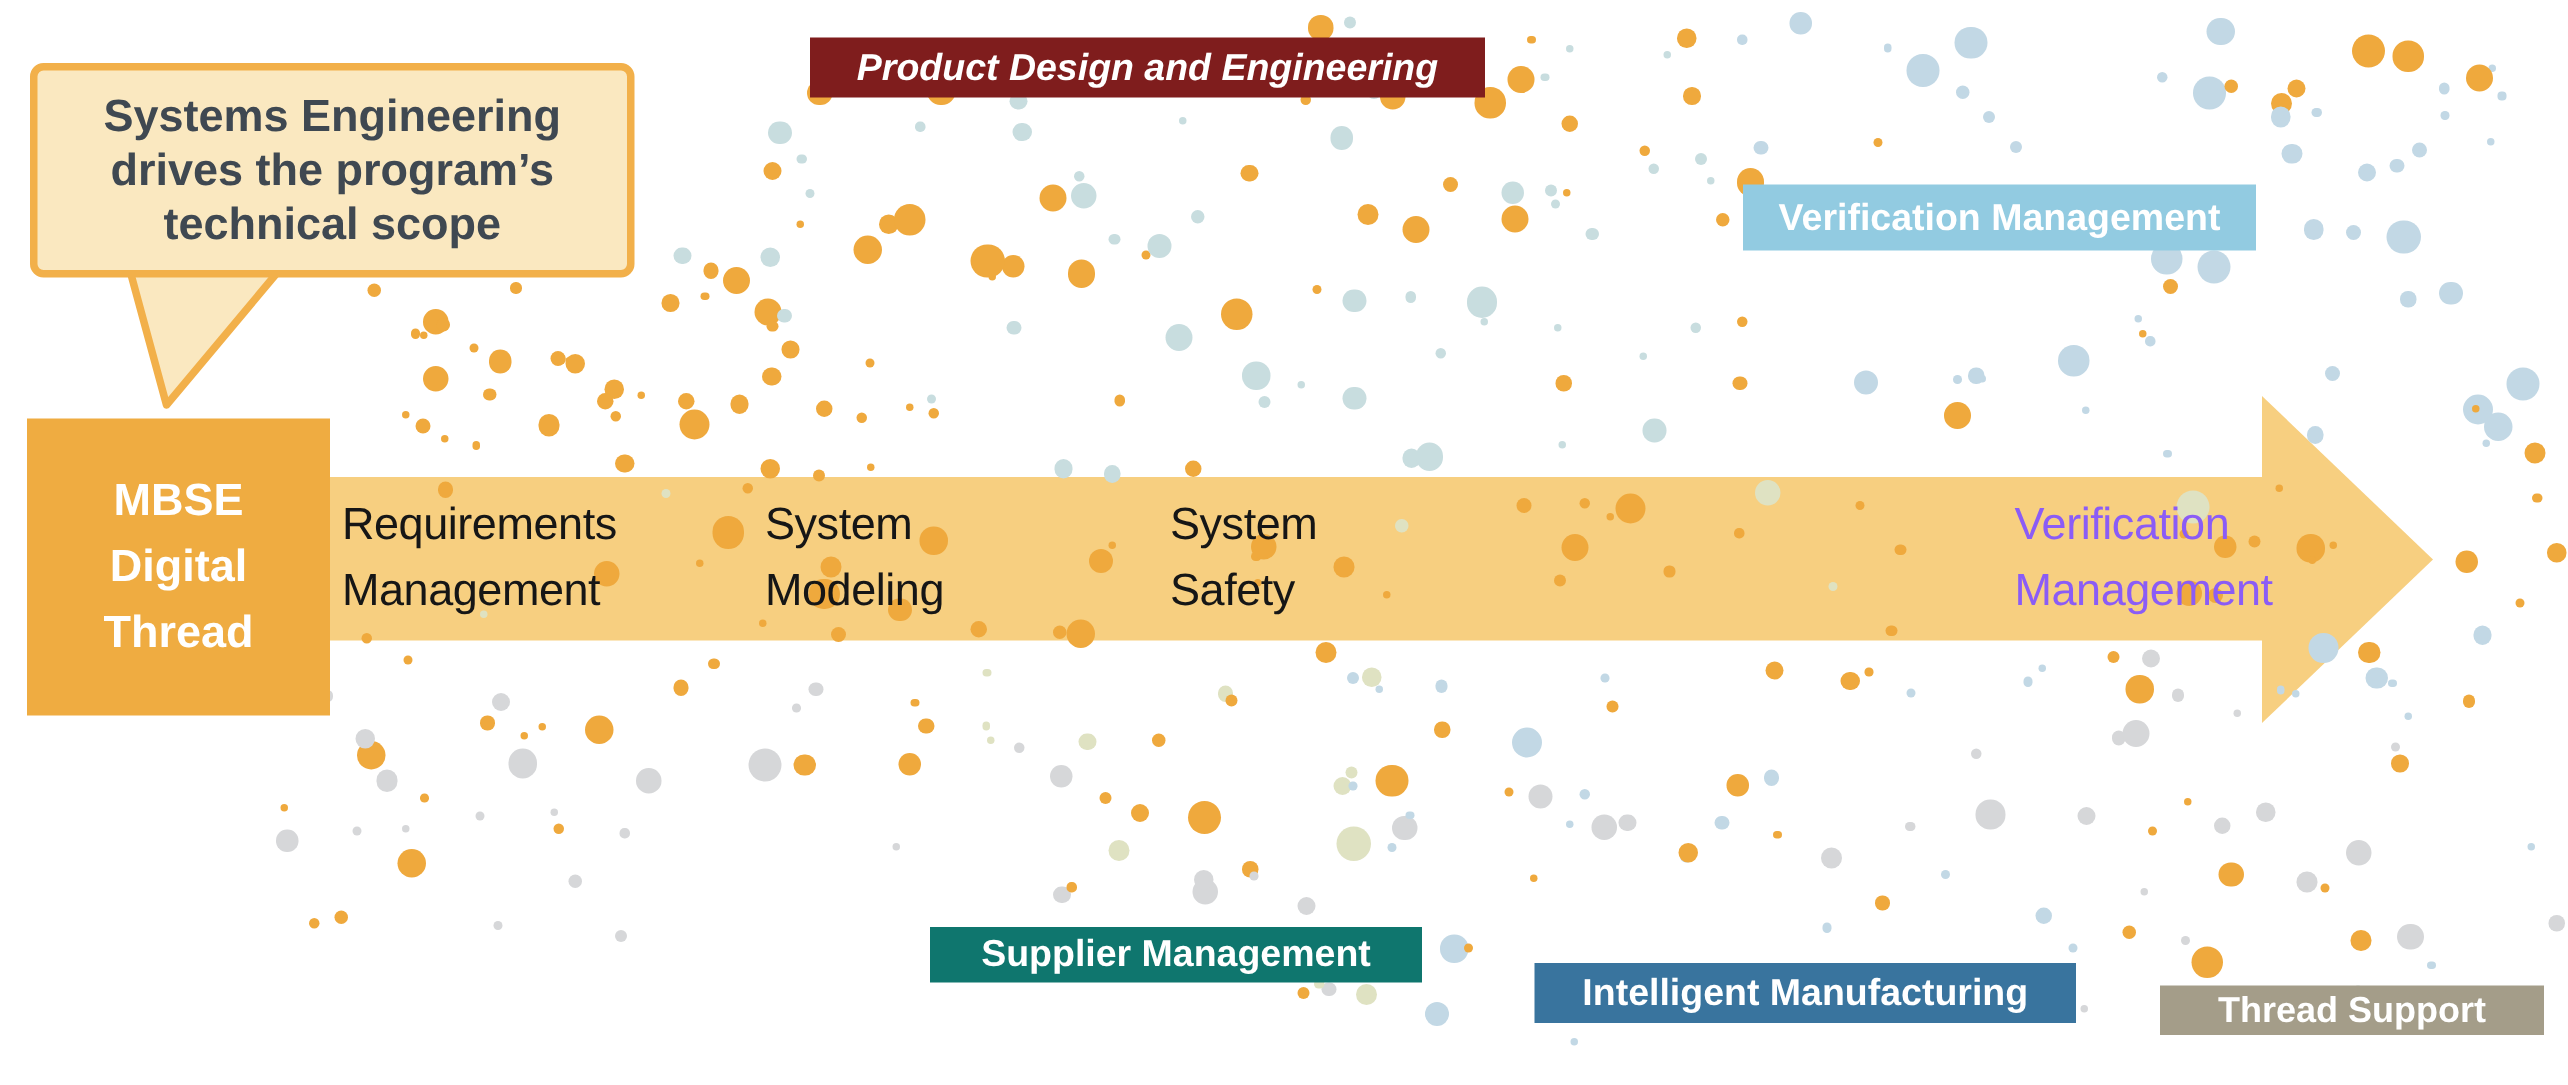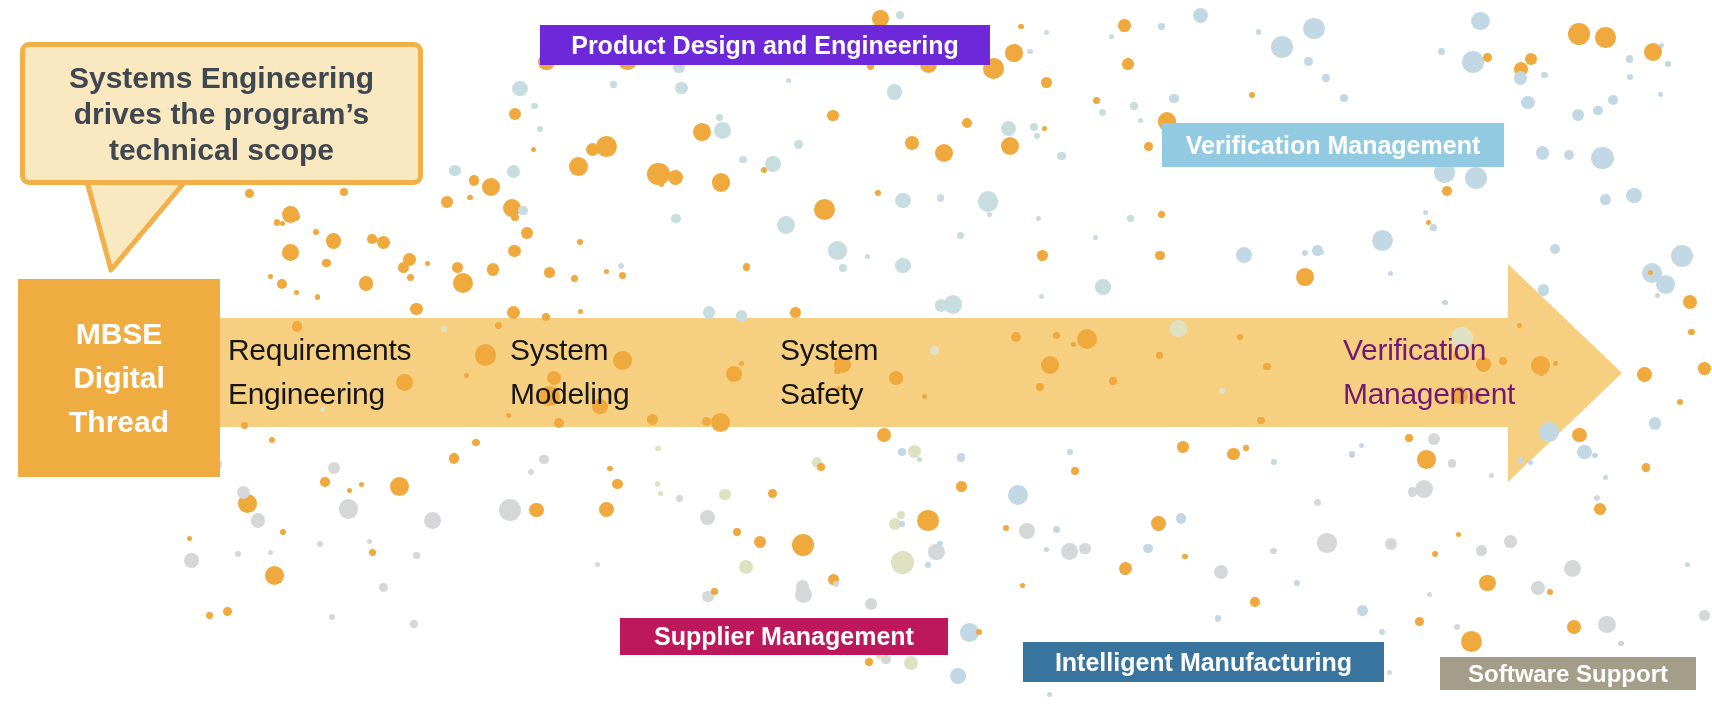--- a/index.html
+++ b/index.html
@@ -461,42 +461,42 @@
       <div class="dot" style="left: 1637.1px; top: 367px; width: 15px; height: 15px; background: rgb(239, 169, 61);"></div>
       <div class="dot" style="left: 1655.9px; top: 274.6px; width: 19.2px; height: 19.2px; background: rgb(194, 216, 229);"></div>
       <div class="dot" style="left: 1648.5px; top: 417px; width: 12.7px; height: 12.7px; background: rgb(194, 216, 229);"></div>
       <div class="dot" style="left: 1698.3px; top: 362.1px; width: 12.8px; height: 12.8px; background: rgb(239, 169, 61);"></div>
       <div class="dot" style="left: 1648.4px; top: 269.6px; width: 5px; height: 5px; background: rgb(239, 169, 61);"></div>
       <div class="dot" style="left: 1688.2px; top: 328.5px; width: 6.6px; height: 6.6px; background: rgb(239, 169, 61);"></div>
       <div class="dot" style="left: 1683.4px; top: 295.2px; width: 14px; height: 14px; background: rgb(239, 169, 61);"></div>
     </div>
 
   <div class="stage" id="stage-1" style="color: rgb(22, 22, 22);">Requirements
-Engineering</div>
+Management</div>
   <div class="stage" id="stage-2" style="color: rgb(22, 22, 22);">System
 Modeling</div>
   <div class="stage" id="stage-3" style="color: rgb(22, 22, 22);">System
 Safety</div>
-  <div class="stage" id="stage-5" style="color: #701a75;">Verification
+  <div class="stage" id="stage-5" style="color: #8b5cf6;">Verification
 Management</div>
 
   <svg id="tail-svg" viewBox="0 0 300 300">
     <path d="M 86 178 L 111 270 L 188 178" stroke-width="5" stroke-linejoin="round" style="fill: rgb(250, 232, 192); stroke: rgb(242, 176, 74);"></path>
   </svg>
   <div id="bubble" style="background-color: rgb(250, 232, 192); border-color: rgb(242, 176, 74);">
     <div id="bubble-text" style="color: rgb(63, 72, 81);">Systems Engineering
 drives the program’s
 technical scope</div>
   </div>
 
   <div id="mbse" style="background-color: rgb(239, 172, 65);">
     <div id="mbse-label" style="color: rgb(255, 255, 255);">MBSE
 Digital
 Thread</div>
   </div>
 
-  <div class="chip" id="chip-pde" style="background-color: #6d28d9; color: rgb(255, 255, 255);">Product Design and Engineering</div>
+  <div class="chip" id="chip-pde" style="background-color: #7f1d1d; color: rgb(255, 255, 255); font-style: italic;">Product Design and Engineering</div>
   <div class="chip" id="chip-vm" style="background-color: rgb(146, 203, 225); color: rgb(255, 255, 255);">Verification Management</div>
-  <div class="chip" id="chip-sm" style="background-color: #be185d; color: rgb(255, 255, 255);">Supplier Management</div>
+  <div class="chip" id="chip-sm" style="background-color: #0f766e; color: rgb(255, 255, 255);">Supplier Management</div>
   <div class="chip" id="chip-im" style="background-color: rgb(57, 116, 158); color: rgb(255, 255, 255);">Intelligent Manufacturing</div>
-  <div class="chip" id="chip-ps" style="background-color: rgb(164, 157, 137); color: rgb(255, 255, 255);">Software Support</div>
+  <div class="chip" id="chip-ps" style="background-color: rgb(164, 157, 137); color: rgb(255, 255, 255);">Thread Support</div>
 
 </div>
 
 </body></html>

